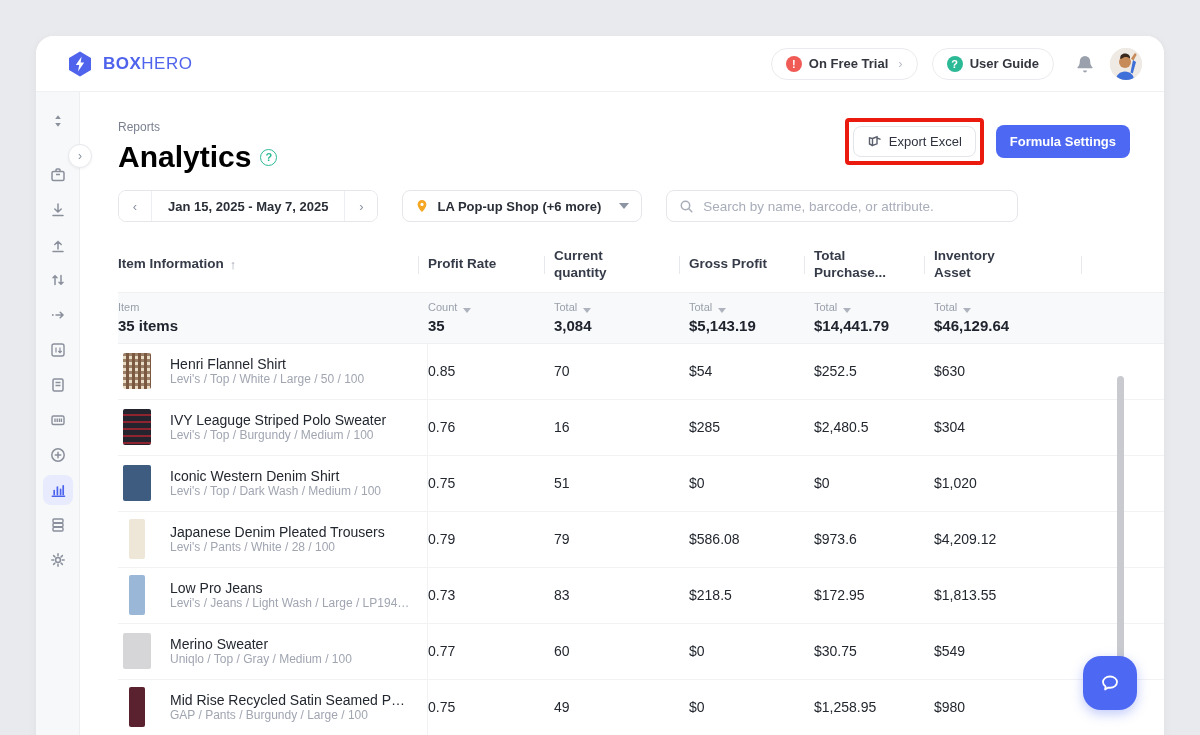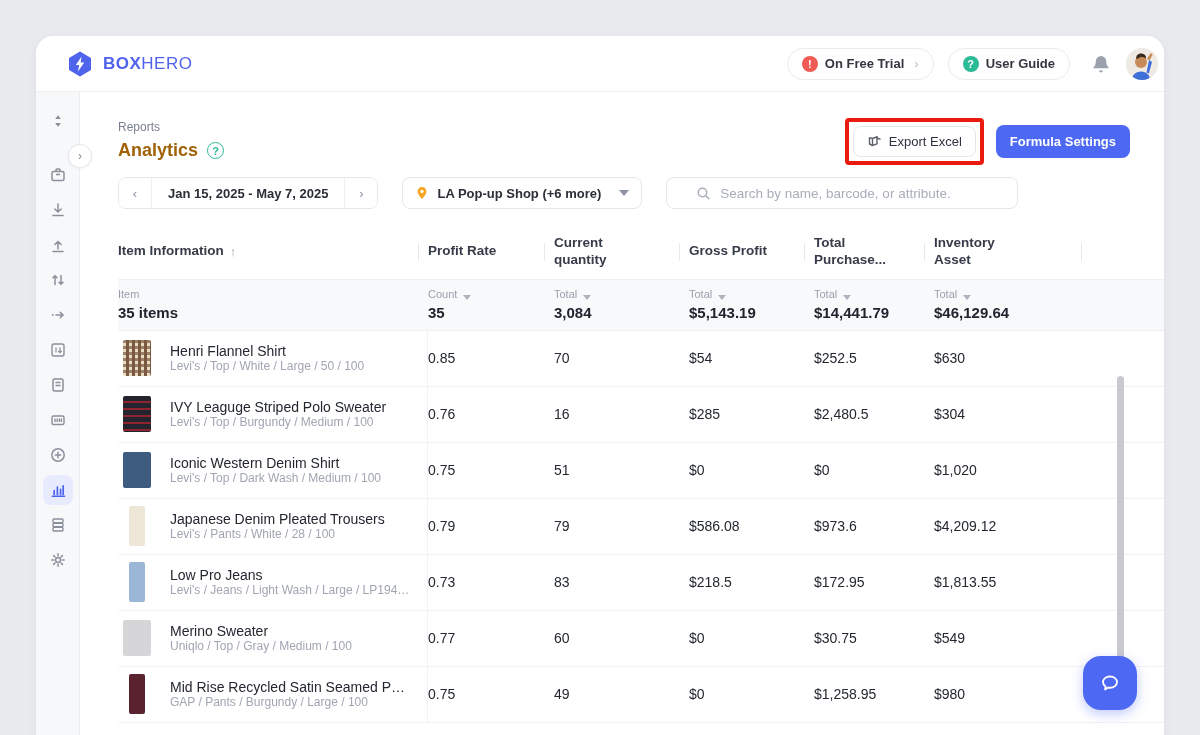--- a/index.html
+++ b/index.html
@@ -4,21 +4,21 @@
 <style>
   * { margin:0; padding:0; box-sizing:border-box; }
   html,body { width:1200px; height:735px; overflow:hidden; }
   body { background:#E9EAED; font-family:"Liberation Sans", sans-serif; color:#2A2E37; }
 
   .app-card { position:absolute; left:36px; top:36px; width:1128px; height:720px;
     background:#fff; border-radius:18px; overflow:hidden; box-shadow:0 2px 10px rgba(30,34,48,.05); }
 
   
   .topbar { position:absolute; left:0; top:0; right:0; height:56px; background:#fff;
-    border-bottom:1px solid #EFF0F2; display:flex; align-items:center; padding:0 6px 0 30px; }
+    border-bottom:1px solid #EFF0F2; display:flex; align-items:center; padding:0 22px 0 30px; }
   .brand { display:flex; align-items:center; gap:9px; }
   .brand-hex { width:28px; height:28px; display:block; }
   .brand-text { font-size:17px; letter-spacing:.5px; color:#4F63EC; font-weight:700; }
   .brand-text .lt { font-weight:400; }
   .topbar-right { margin-left:auto; display:flex; align-items:center; gap:14px; }
   .pill { display:flex; align-items:center; gap:7px; border:1px solid #EAEBEE; border-radius:999px;
     background:#fff; padding:7px 14px; font-size:13px; font-weight:700; color:#33363E; cursor:pointer; }
   .badge-dot { width:16px; height:16px; border-radius:50%; color:#fff; font-size:11px; font-weight:700;
     display:flex; align-items:center; justify-content:center; }
   .badge-red { background:#F05B56; }
@@ -37,21 +37,21 @@
   .side-ic.active { background:#E8EAFD; color:#4A63EF; }
   .expand-btn { position:absolute; left:32px; top:108px; width:24px; height:24px; border-radius:50%;
     background:#fff; border:1px solid #E7E8EC; color:#8A90A0; font-size:12px; display:flex;
     align-items:center; justify-content:center; cursor:pointer; z-index:5; box-shadow:0 1px 3px rgba(0,0,0,.05); }
 
   
   .main { position:absolute; left:44px; top:56px; right:0; bottom:0; background:#fff; padding:0 0 0 38px; }
   .page-head { position:relative; padding-top:28px; }
   .breadcrumb { font-size:12px; color:#7A8090; margin-bottom:6px; }
   .title-row { display:flex; align-items:center; gap:9px; }
-  .page-title { font-size:18px; font-weight:700; color:#a16207; }
+  .page-title { font-size:30px; font-weight:700; color:#000000; }
   .help-ic { width:17px; height:17px; border:1.6px solid #2CB995; color:#2CB995; border-radius:50%;
     font-size:11px; font-weight:700; display:flex; align-items:center; justify-content:center; cursor:pointer; }
   .head-actions { position:absolute; right:34px; top:26px; display:flex; align-items:center; gap:12px; }
   .export-wrap { border:4px solid #EA1B0E; padding:4px; border-radius:4px; }
   .btn-export { display:flex; align-items:center; gap:7px; background:#fff; border:1px solid #E3E5E9;
     border-radius:8px; padding:7px 13px; font-size:13px; font-weight:400; color:#2F3340; cursor:pointer; }
   .btn-export svg { width:15px; height:15px; color:#5A5F6B; }
   .btn-formula { background:#4D68F2; color:#fff; border:none; border-radius:8px; padding:9px 14px;
     font-size:13px; font-weight:700; cursor:pointer; }
 
@@ -61,21 +61,21 @@
   .date-nav { width:32px; display:flex; align-items:center; justify-content:center; color:#8A90A0;
     font-size:13px; background:#fff; cursor:pointer; }
   .date-label { display:flex; align-items:center; padding:0 16px; font-size:13px; font-weight:700;
     color:#2A2E37; border-left:1px solid #EDEEF1; border-right:1px solid #EDEEF1; cursor:pointer; }
   .loc-select { display:flex; align-items:center; gap:8px; border:1px solid #E4E6EA; border-radius:8px;
     height:32px; padding:0 12px 0 12px; font-size:13px; font-weight:700; color:#2A2E37; cursor:pointer; }
   .pin { width:14px; height:14px; }
   .tri-down { width:0; height:0; border-left:5px solid transparent; border-right:5px solid transparent;
     border-top:6px solid #8C93A3; margin-left:10px; }
   .search-box { display:flex; align-items:center; gap:9px; border:1px solid #E4E6EA; border-radius:8px;
-    height:32px; padding:0 29px; width:352px; }
+    height:32px; padding:0 12px; width:352px; }
   .search-box svg { width:15px; height:15px; color:#A8ADB9; flex:none; }
   .search-box input { border:none; outline:none; font-size:13.5px; color:#2A2E37; width:100%;
     font-family:"Liberation Sans", sans-serif; }
   .search-box input::placeholder { color:#A8ADB9; }
 
   
   .grid-row { display:grid; grid-template-columns:310px 126px 135px 125px 120px 148px; }
   .tbl-head { margin-top:16px; }
   .th { position:relative; font-size:13.5px; font-weight:700; color:#353B48; padding:10px 12px 10px 0;
     min-height:40px; display:flex; align-items:center; line-height:1.25; }

